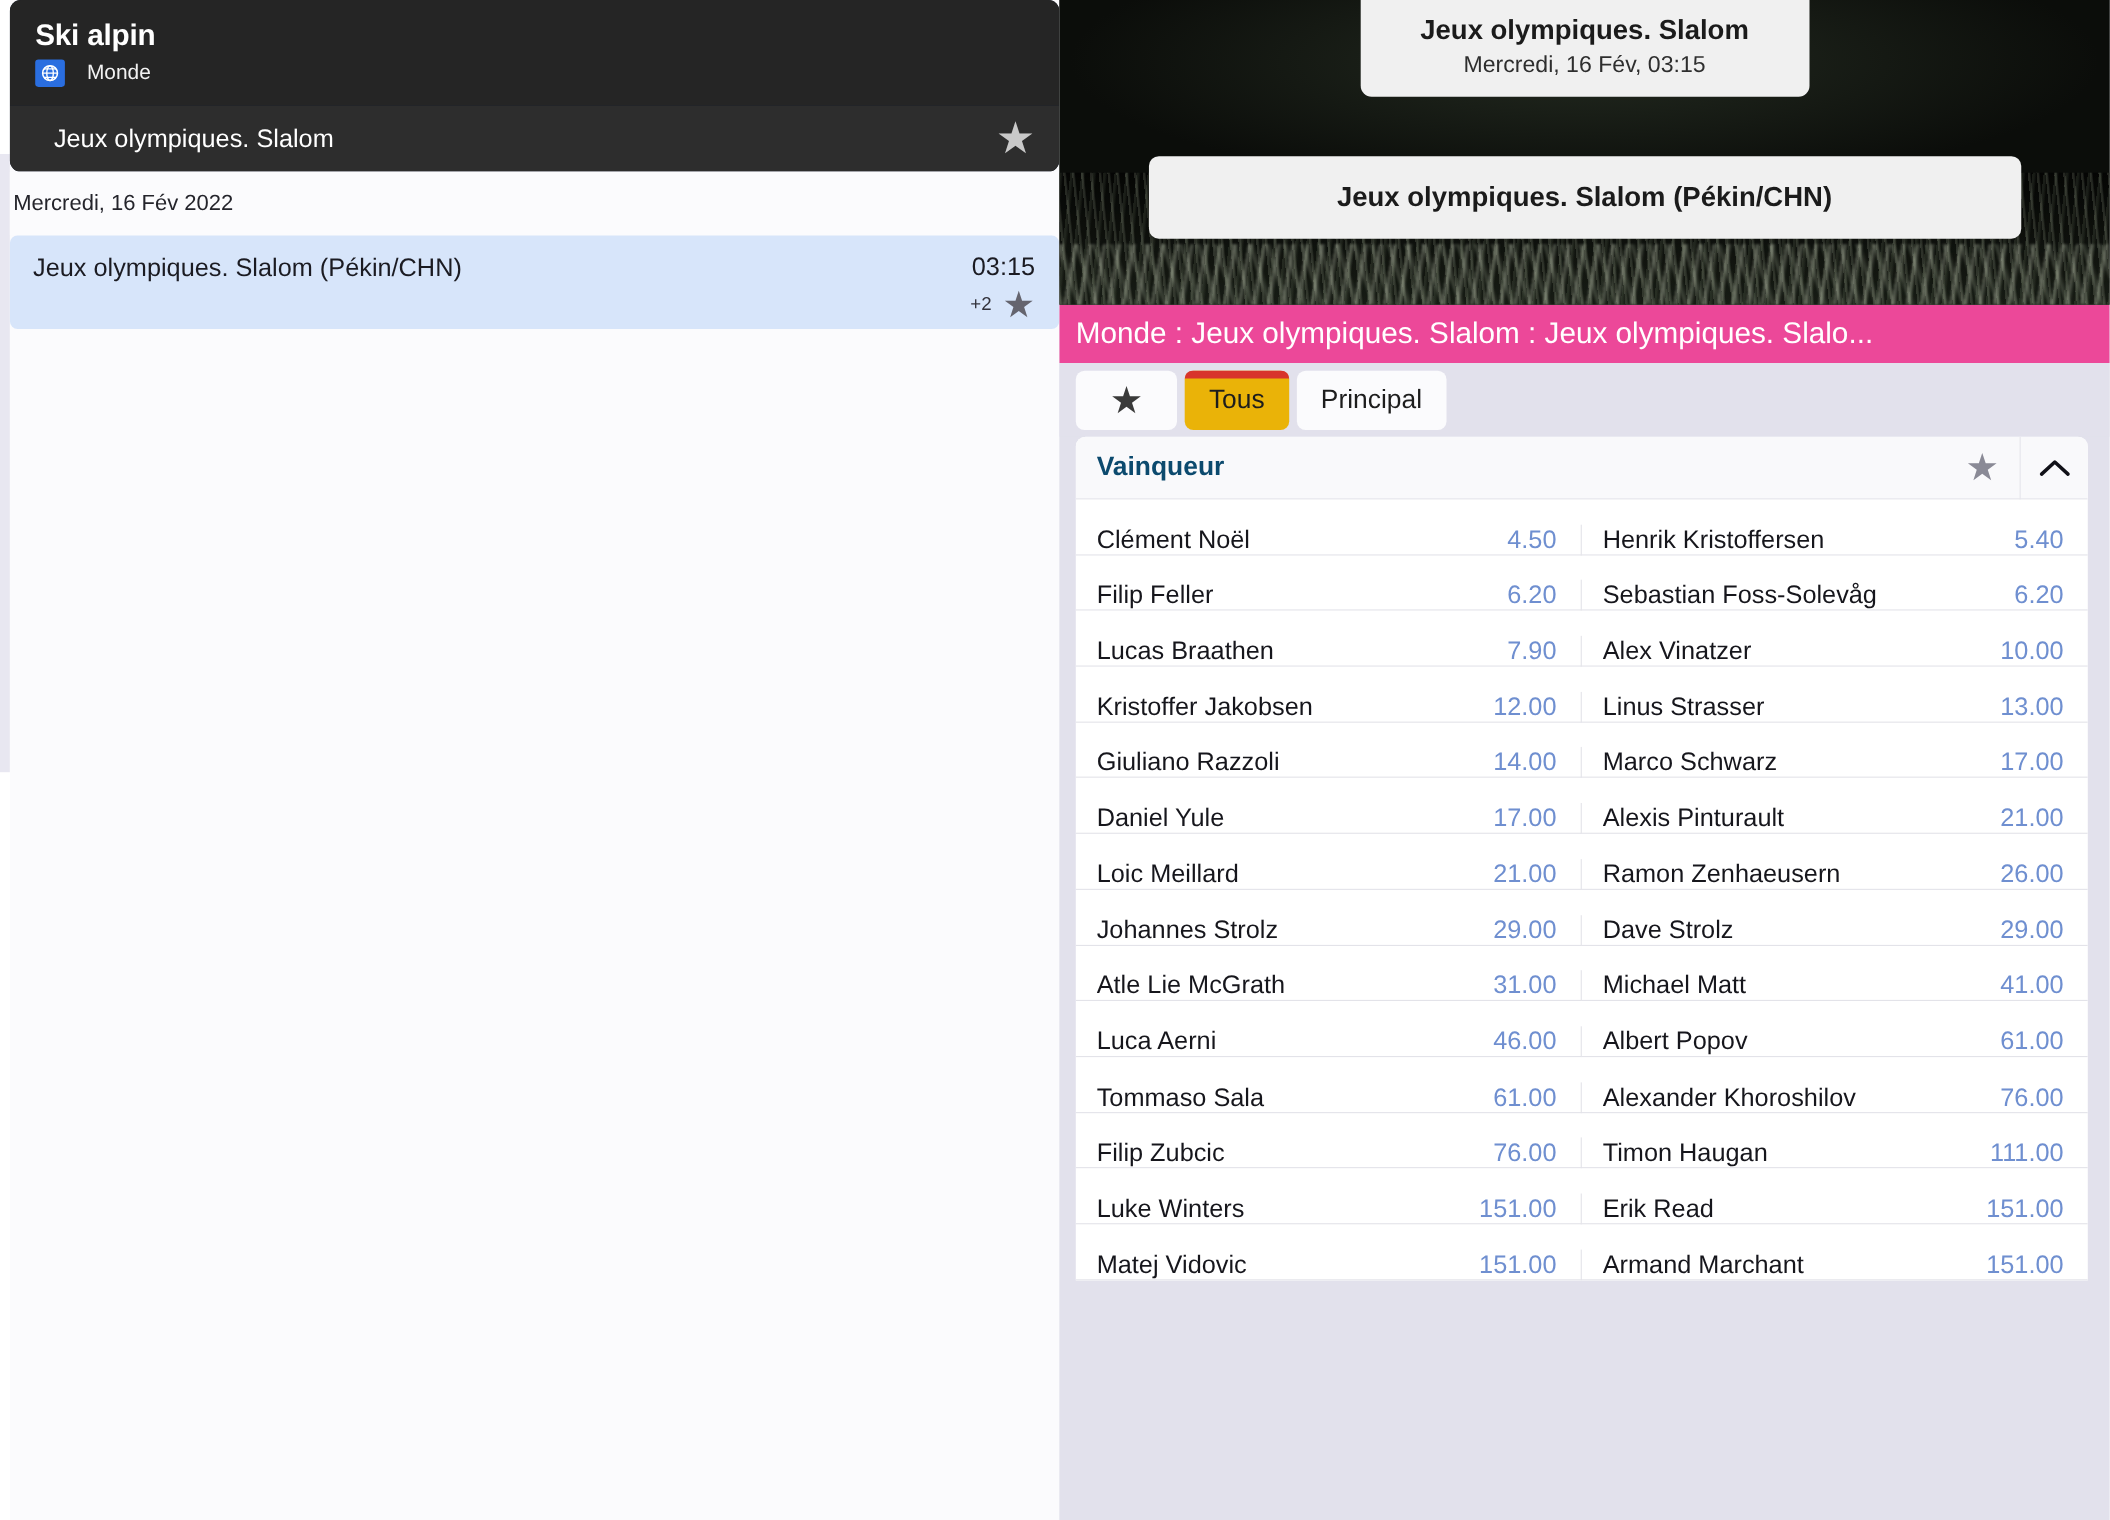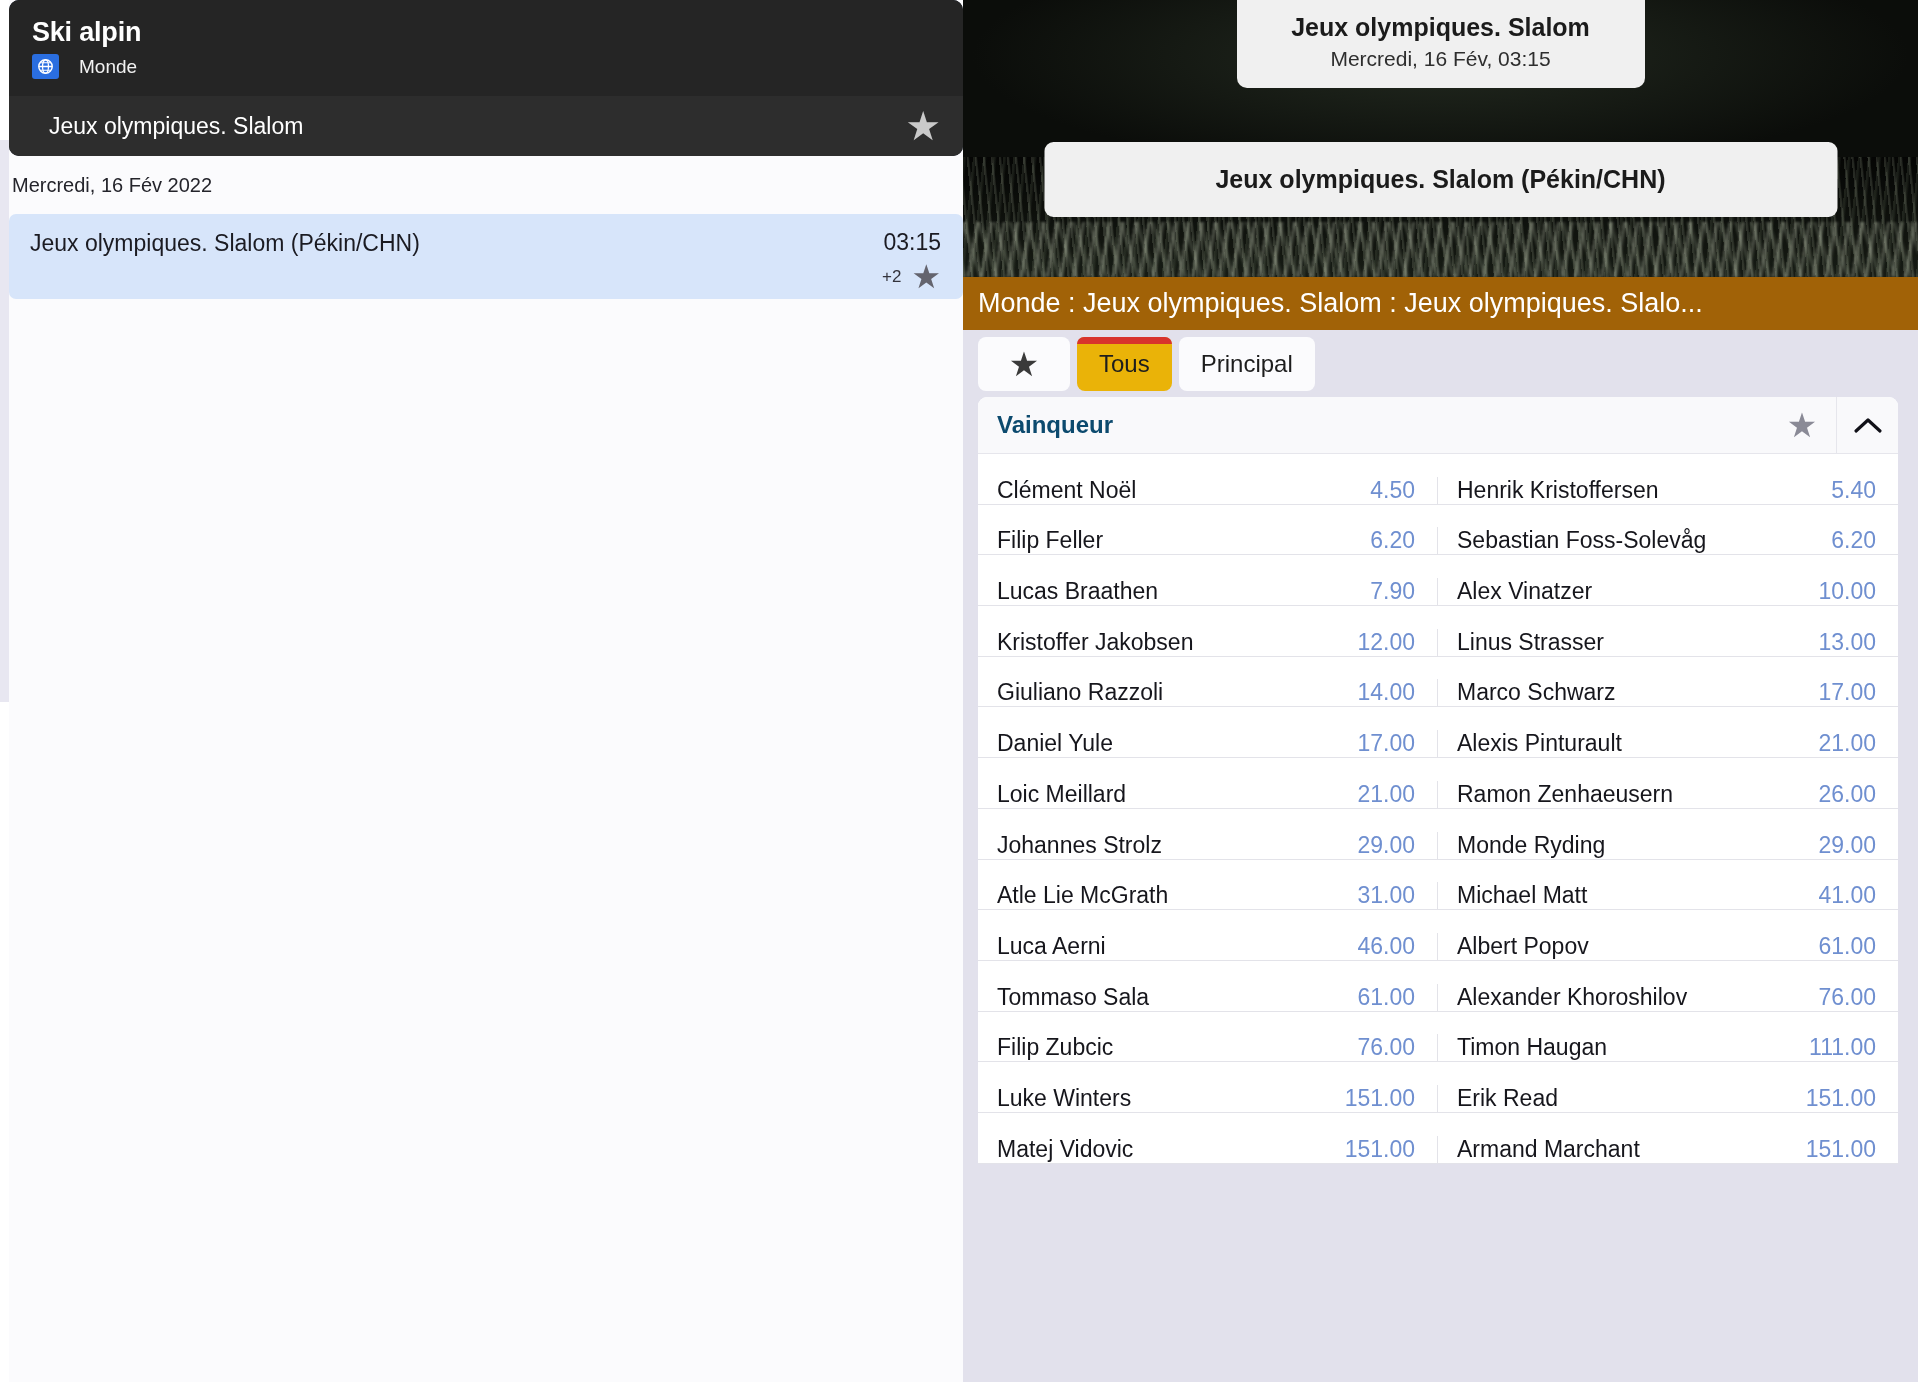--- a/index.html
+++ b/index.html
@@ -145,21 +145,21 @@
     top: 142px; width: 793px; height: 75px;
     background: #f0f0f0;
     border-radius: 9px;
     display: flex; align-items: center; justify-content: center;
     z-index: 3;
   }
   .hero-event-text { color: #1b1b1b; font-size: 25px; font-weight: bold; }
 
   .breadcrumb {
     width: 955px; height: 53px;
-    background: #a16207;
+    background: #ec4899;
     display: flex; align-items: center;
     padding-left: 15px;
     color: #ffffff; font-size: 27px;
     white-space: nowrap; overflow: hidden;
   }
   .tabs-bar {
     width: 955px; height: 67px;
     background: #e2e1ec;
     display: flex; align-items: center; gap: 7px;
     padding: 0 0 0 15px;
@@ -379,21 +379,21 @@
               <span class="odds-name">Ramon Zenhaeusern</span>
               <span class="odds-val">26.00</span>
             </div>
           </div>
           <div class="odds-row">
             <div class="odds-cell">
               <span class="odds-name">Johannes Strolz</span>
               <span class="odds-val">29.00</span>
             </div>
             <div class="odds-cell">
-              <span class="odds-name">Monde Ryding</span>
+              <span class="odds-name">Dave Strolz</span>
               <span class="odds-val">29.00</span>
             </div>
           </div>
           <div class="odds-row">
             <div class="odds-cell">
               <span class="odds-name">Atle Lie McGrath</span>
               <span class="odds-val">31.00</span>
             </div>
             <div class="odds-cell">
               <span class="odds-name">Michael Matt</span>

